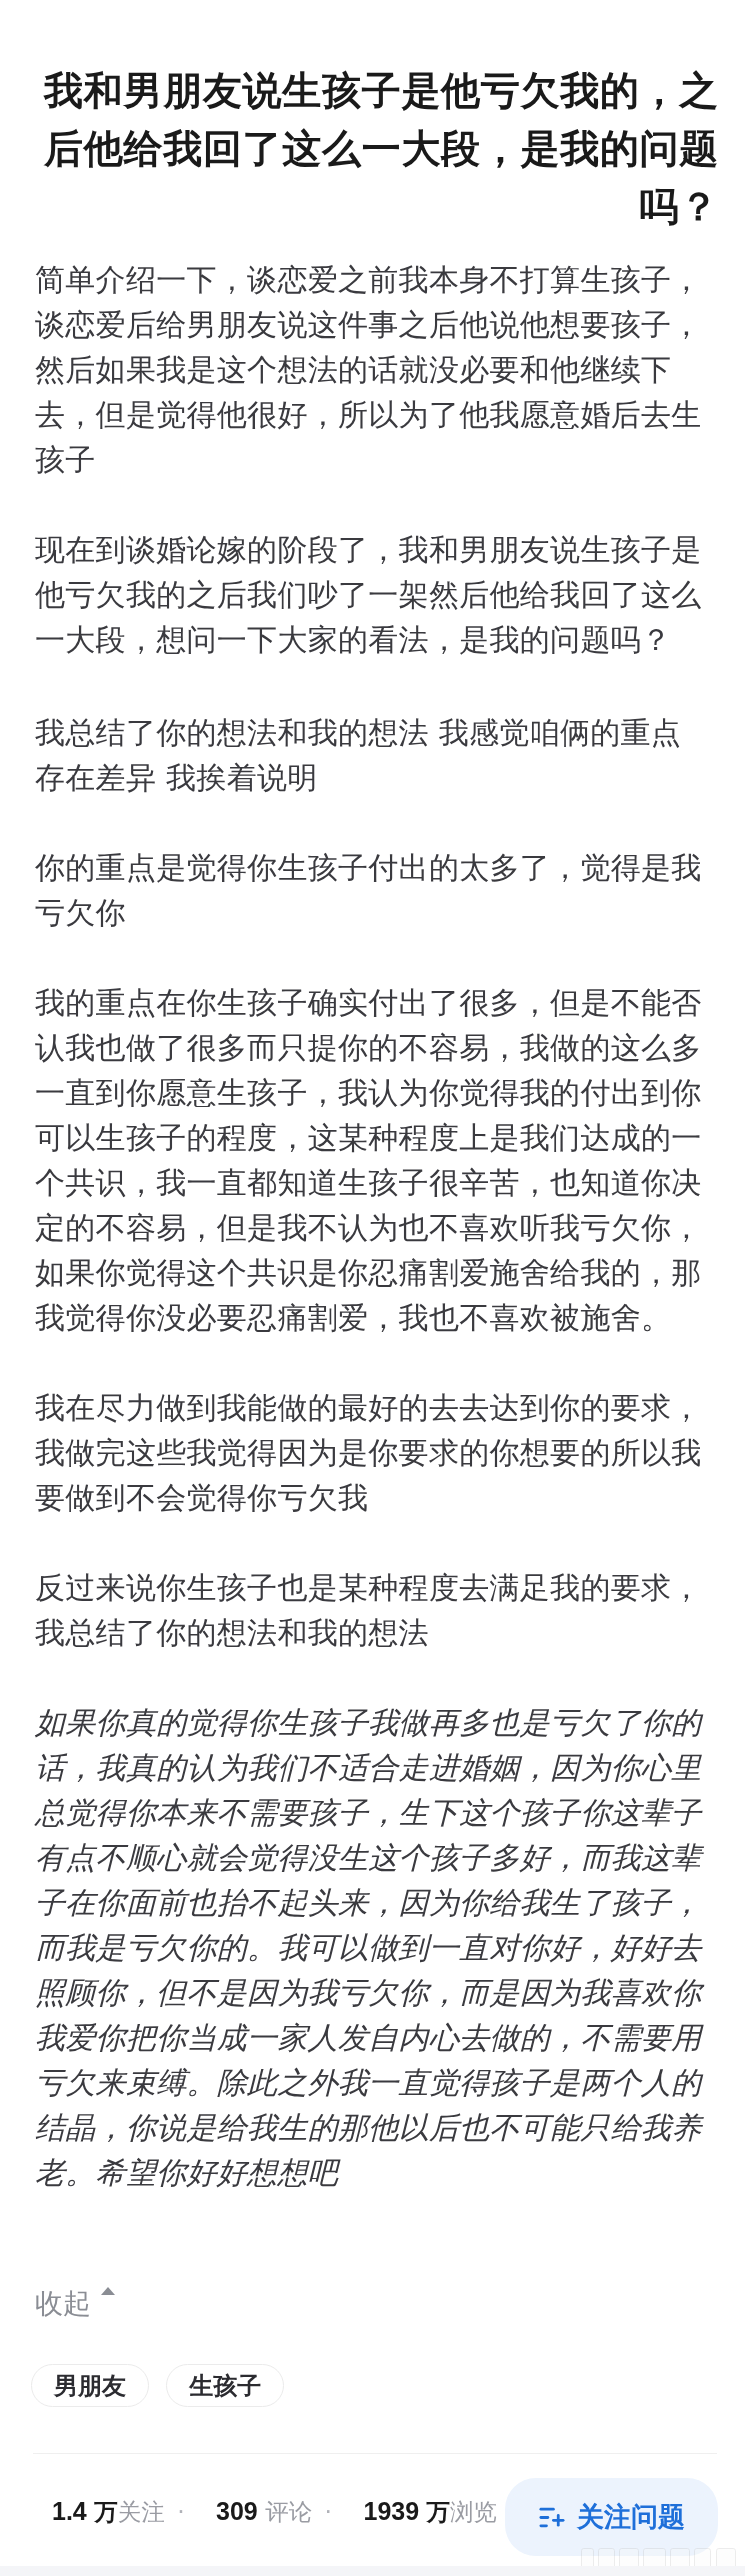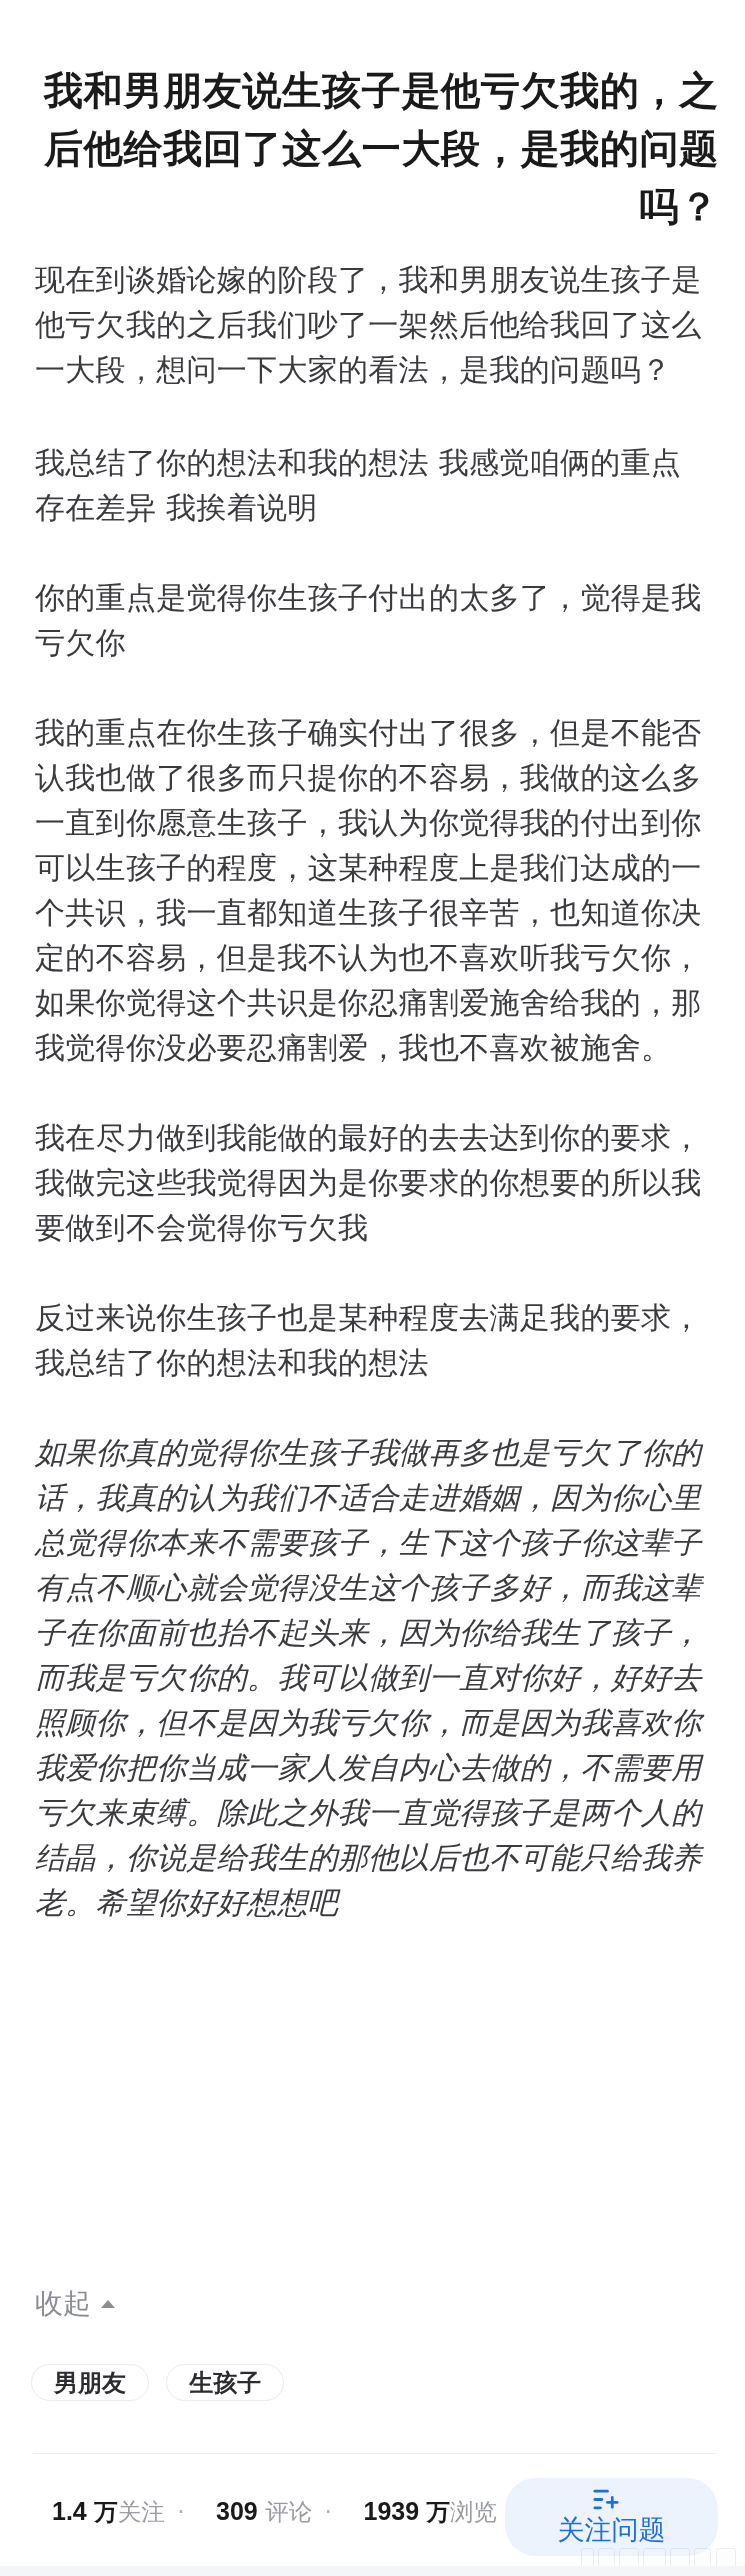--- a/index.html
+++ b/index.html
@@ -53,42 +53,41 @@
     }
     .content p.last {
       margin-bottom: 0;
       font-style: italic;
     }
     .collapse {
       position: absolute;
       left: 35px;
       top: 2287px;
       display: flex;
-      align-items: center;
       font-size: 28px;
       line-height: 33px;
       color: #8a8d94;
       cursor: pointer;
     }
     .collapse .tri {
       width: 0; height: 0;
       margin-left: 9.7px;
       border-left: 7.6px solid transparent;
       border-right: 7.6px solid transparent;
       border-bottom: 8.3px solid #8a8d94;
     }
     .tags {
       position: absolute;
       left: 31px;
       top: 2364px;
       display: flex;
       gap: 17.3px;
     }
     .tag {
-      height: 37px;
+      height: 43px;
       padding: 0 22px;
       border: 1.4px solid #ebebeb;
       border-radius: 22px;
       display: flex;
       align-items: center;
       font-size: 24px;
       font-weight: bold;
       color: #2b2b30;
       box-sizing: border-box;
       cursor: pointer;
@@ -135,23 +134,22 @@
       top: 2478px;
       width: 213px;
       height: 78px;
       border-radius: 31px;
       background: #ecf3fd;
       display: flex;
       align-items: center;
       justify-content: center;
       color: #1e6fd9;
       font-size: 27px;
-      font-weight: normal;
+      font-weight: bold;
       cursor: pointer;
-      flex-direction: column;
     }
     .follow-btn svg {
       margin-right: 11px;
     }
     .bottom-band {
       position: absolute;
       left: 0;
       top: 2566px;
       width: 746px;
       height: 9.7px;
@@ -177,20 +175,21 @@
     }
   </style>
 </head>
 <body>
 
 <div class="page">
 
   <h1 class="title">我和男朋友说生孩子是他亏欠我的，之后他给我回了这么一大段，是我的问题吗？</h1>
 
   <div class="content">
+    <p>简单介绍一下，谈恋爱之前我本身不打算生孩子，谈恋爱后给男朋友说这件事之后他说他想要孩子，然后如果我是这个想法的话就没必要和他继续下去，但是觉得他很好，所以为了他我愿意婚后去生孩子</p>
     <p class="wide-gap">现在到谈婚论嫁的阶段了，我和男朋友说生孩子是他亏欠我的之后我们吵了一架然后他给我回了这么一大段，想问一下大家的看法，是我的问题吗？</p>
     <p>我总结了你的想法和我的想法  我感觉咱俩的重点存在差异  我挨着说明</p>
     <p>你的重点是觉得你生孩子付出的太多了，觉得是我亏欠你</p>
     <p>我的重点在你生孩子确实付出了很多，但是不能否认我也做了很多而只提你的不容易，我做的这么多一直到你愿意生孩子，我认为你觉得我的付出到你可以生孩子的程度，这某种程度上是我们达成的一个共识，我一直都知道生孩子很辛苦，也知道你决定的不容易，但是我不认为也不喜欢听我亏欠你，如果你觉得这个共识是你忍痛割爱施舍给我的，那我觉得你没必要忍痛割爱，我也不喜欢被施舍。</p>
     <p>我在尽力做到我能做的最好的去去达到你的要求，我做完这些我觉得因为是你要求的你想要的所以我要做到不会觉得你亏欠我</p>
     <p>反过来说你生孩子也是某种程度去满足我的要求，我总结了你的想法和我的想法</p>
     <p class="last">如果你真的觉得你生孩子我做再多也是亏欠了你的话，我真的认为我们不适合走进婚姻，因为你心里总觉得你本来不需要孩子，生下这个孩子你这辈子有点不顺心就会觉得没生这个孩子多好，而我这辈子在你面前也抬不起头来，因为你给我生了孩子，而我是亏欠你的。我可以做到一直对你好，好好去照顾你，但不是因为我亏欠你，而是因为我喜欢你我爱你把你当成一家人发自内心去做的，不需要用亏欠来束缚。除此之外我一直觉得孩子是两个人的结晶，你说是给我生的那他以后也不可能只给我养老。希望你好好想想吧</p>
   </div>
 
   <div class="collapse">

